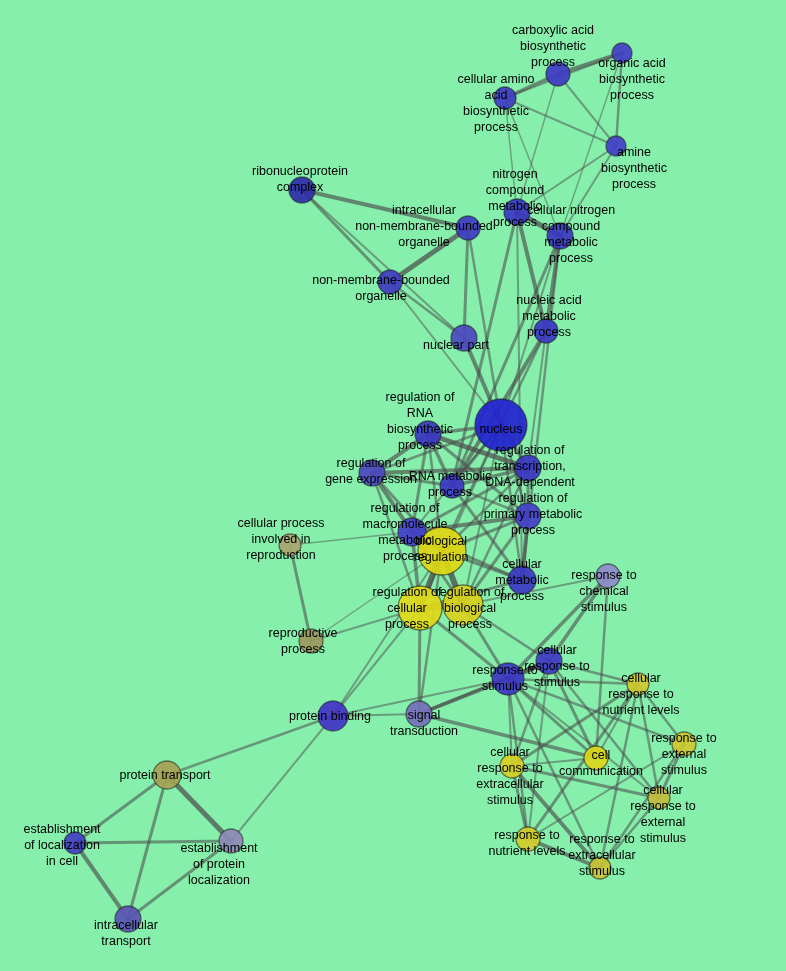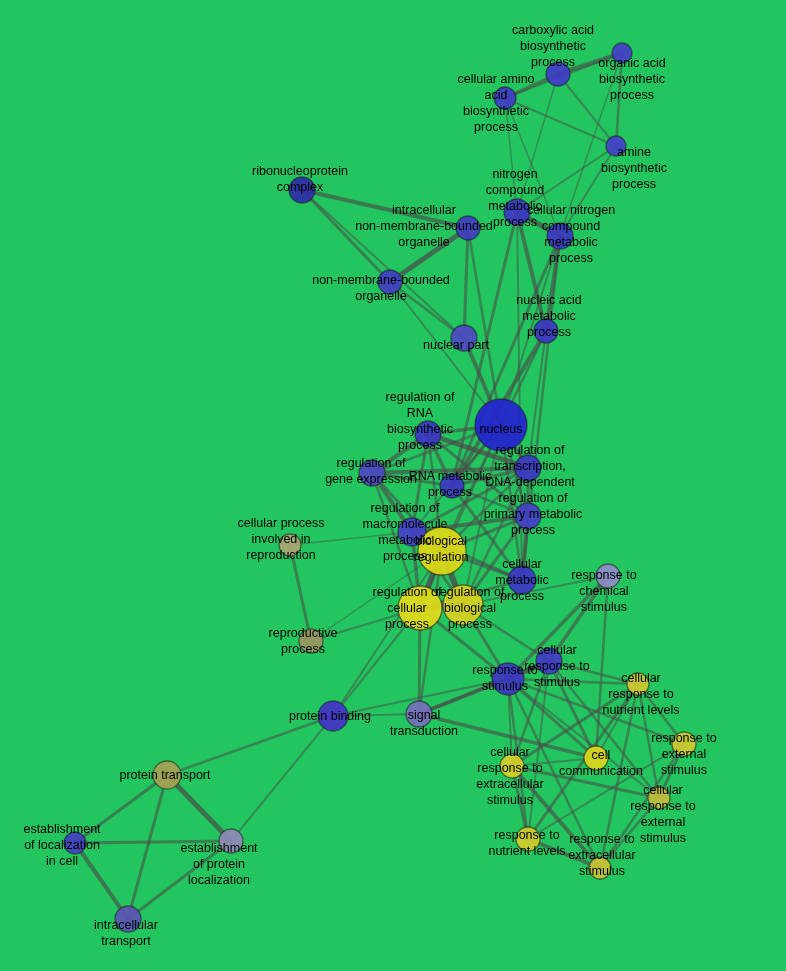--- a/index.html
+++ b/index.html
@@ -5,21 +5,21 @@
   html, body {
     margin: 0;
     padding: 0;
     background: #ffffff;
     font-family: "Liberation Sans", sans-serif;
   }
   .stage {
     position: relative;
     width: 786px;
     height: 971px;
-    background: #22c55e;
+    background: #86efac;
     overflow: hidden;
   }
   svg { display: block; }
   .node-circle { fill-opacity: 0.93; }
   .node-label {
     font-family: "Liberation Sans", sans-serif;
     font-size: 12.5px;
     fill: #000000;
     text-anchor: middle;
     pointer-events: none;

